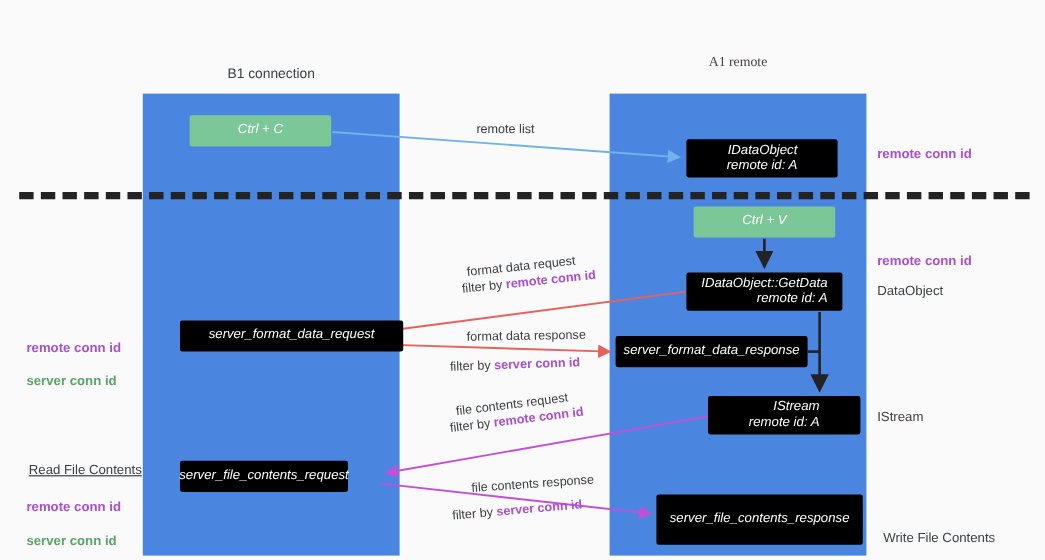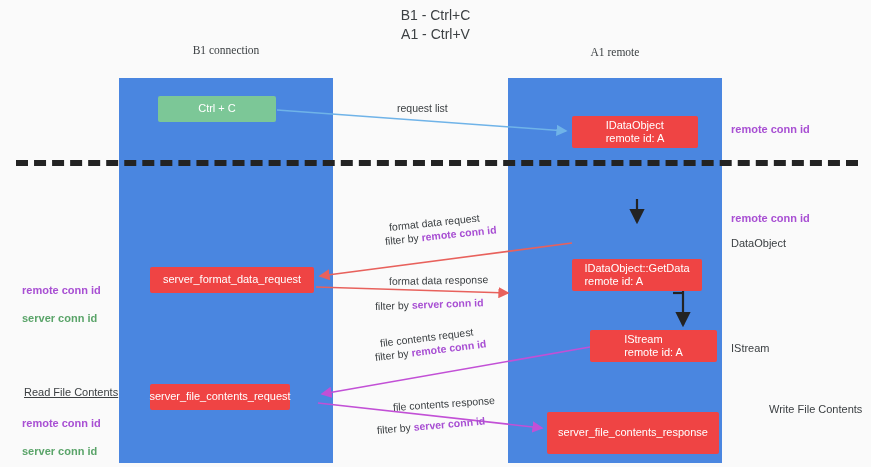--- a/index.html
+++ b/index.html
@@ -15,66 +15,66 @@
 
   
   .lane{position:absolute;background:#4a86e0;}
   #lane-b1{left:119px;top:78px;width:214px;height:385px;}
   #lane-a1{left:508px;top:78px;width:214px;height:385px;}
 
   .lane-head{
     position:absolute;text-align:center;font-size:11.5px;line-height:13px;
     color:#3c4043;
   }
-  #head-b1{left:139px;top:44px;width:174px;font-family:Liberation Serif, serif;}
+  #head-b1{left:139px;top:56px;width:174px;}
   #head-a1{left:528px;top:46px;width:174px;font-family:Liberation Serif, serif;}
 
   
   #title{
     position:absolute;left:0;top:6px;width:871px;text-align:center;
     font-size:14px;line-height:19px;color:#3c4043;white-space:pre-line;
   }
 
   
   #divider{
     position:absolute;left:16px;top:160px;width:842px;height:0;
     border-top:6px dashed #232323;
   }
 
   
   .node{
     position:absolute;border-radius:2px;display:flex;
-    align-items:center;justify-content:center;text-align:left;
+    align-items:center;justify-content:center;text-align:right;
     font-size:11px;line-height:13.5px;color:#ffffff;white-space:pre-line;
-    box-sizing:border-box;padding:2px 4px;
+    box-sizing:border-box;padding:2px 4px;font-style:italic;
   }
   .green{background:#76c893;background:#79cc93;}
-  .orange{background:#ef4444;}
+  .orange{background:#000000;}
 
   #n-ctrlc{left:158px;top:96px;width:118px;height:26px;background:#7cc797;}
   #n-ctrlv{left:578px;top:172px;width:118px;height:26px;background:#7cc797;}
   #n-idataobject{left:572px;top:116px;width:126px;height:32px;}
-  #n-getdata{left:572px;top:227px;width:130px;height:32px;margin-top:32px;}
+  #n-getdata{left:572px;top:227px;width:130px;height:32px;}
   #n-istream{left:590px;top:330px;width:127px;height:32px;}
-  #n-sfdreq{left:150px;top:267px;width:164px;height:26px;}
+  #n-sfdreq{left:150px;top:267px;width:186px;height:26px;}
   #n-sfdres{left:513px;top:280px;width:160px;height:26px;}
   #n-sfcreq{left:150px;top:384px;width:140px;height:26px;}
   #n-sfcres{left:547px;top:412px;width:172px;height:42px;}
 
   
   .note{position:absolute;font-size:11px;line-height:14px;white-space:pre-line;}
   .purple{color:#a84fd3;font-weight:bold;}
   .green-t{color:#5aa469;font-weight:bold;}
   .plain{color:#3c4043;}
 
   #note-r1{left:731px;top:122px;}
   #note-r2{left:731px;top:211px;}
   #note-r3{left:731px;top:236px;}
   #note-r4{left:731px;top:341px;}
-  #note-r5{left:736px;top:402px;margin-left:33px;}
+  #note-r5{left:736px;top:442px;}
   #note-l1{left:22px;top:269px;}
   #note-l2{left:24px;top:385px;text-decoration:underline;}
   #note-l3{left:22px;top:402px;}
 
   
   .elabel{
     position:absolute;font-size:10.5px;line-height:14px;color:#3c4043;
     white-space:nowrap;
   }
   .elabel b{font-weight:bold;}
@@ -93,22 +93,20 @@
   #el-fcres2{left:377px;top:423px;transform:rotate(-5deg);transform-origin:left center;}
 
   svg.wires{position:absolute;left:0;top:0;width:871px;height:467px;
             pointer-events:none;overflow:visible;}
 </style>
 </head>
 <body>
 
 <div class="stage">
 
-  <div id="title">B1 - Ctrl+C
-A1 - Ctrl+V</div>
 
   <div id="lane-b1" class="lane"></div>
   <div id="lane-a1" class="lane"></div>
 
   <div id="head-b1" class="lane-head">B1
 connection</div>
   <div id="head-a1" class="lane-head">A1
 remote</div>
 
   <div id="divider"></div>
@@ -144,35 +142,37 @@
     <line x1="590" y1="347" x2="322" y2="394" stroke="#c250d6" stroke-width="1.6" marker-end="url(#ar-mag)"></line>
 
     <line x1="318" y1="403" x2="542" y2="428" stroke="#c250d6" stroke-width="1.6" marker-end="url(#ar-mag)"></line>
   </svg>
 
   <div id="n-ctrlc" class="node green">Ctrl + C</div>
 
   <div id="n-idataobject" class="node orange">IDataObject
 remote id: A</div>
 
+  <div id="n-ctrlv" class="node green">Ctrl + V</div>
 
   <div id="n-getdata" class="node orange">IDataObject::GetData
 remote id: A</div>
 
   <div id="n-istream" class="node orange">IStream
 remote id: A</div>
 
   <div id="n-sfdreq" class="node orange">server_format_data_request</div>
 
+  <div id="n-sfdres" class="node orange">server_format_data_response</div>
 
   <div id="n-sfcreq" class="node orange">server_file_contents_request</div>
 
   <div id="n-sfcres" class="node orange">server_file_contents_response</div>
 
-  <div id="el-formatlist" class="elabel">request list</div>
+  <div id="el-formatlist" class="elabel">remote list</div>
 
   <div id="el-fdreq1" class="elabel">format data request</div>
   <div id="el-fdreq2" class="elabel"><span>filter by </span><b class="b-purple">remote conn id</b></div>
 
   <div id="el-fdres1" class="elabel">format data response</div>
   <div id="el-fdres2" class="elabel"><span>filter by </span><b class="b-purple">server conn id</b></div>
 
   <div id="el-fcreq1" class="elabel">file contents request</div>
   <div id="el-fcreq2" class="elabel"><span>filter by </span><b class="b-purple">remote conn id</b></div>
 

